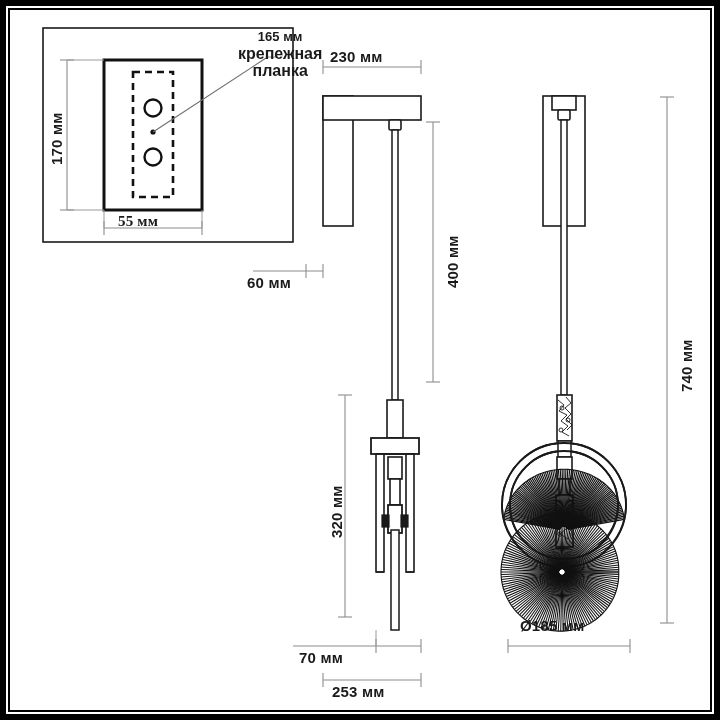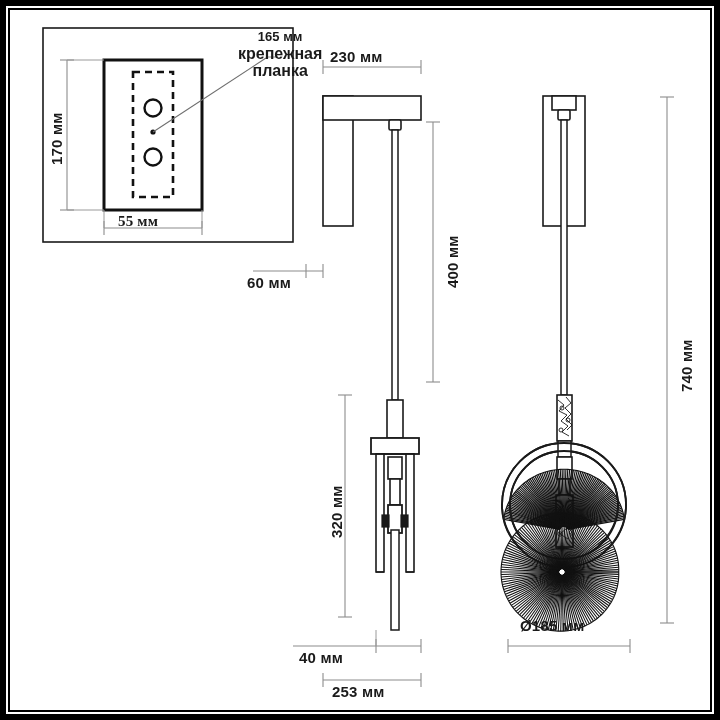--- a/index.html
+++ b/index.html
@@ -481,21 +481,21 @@
     </div>
 
     <div class="dimlabel" style="left:320px; top:38px;">230 мм</div>
 
     <div class="dimlabel" style="left:237px; top:264px;">60 мм</div>
 
     <div class="dimlabel vert" style="left:434px; top:278px; transform: rotate(-90deg);">400 мм</div>
 
     <div class="dimlabel vert" style="left:318px; top:528px; transform: rotate(-90deg);">320 мм</div>
 
-    <div class="dimlabel" style="left:289px; top:639px;">40 мм</div>
+    <div class="dimlabel" style="left:289px; top:639px;">70 мм</div>
 
     <div class="dimlabel" style="left:322px; top:673px;">253 мм</div>
 
     <div class="dimlabel vert" style="left:668px; top:382px; transform: rotate(-90deg);">740 мм</div>
 
     <div class="dimlabel" style="left:510px; top:607px;">Ø185 мм</div>
 
   </div>
 
   <div class="frame-inner"></div>

